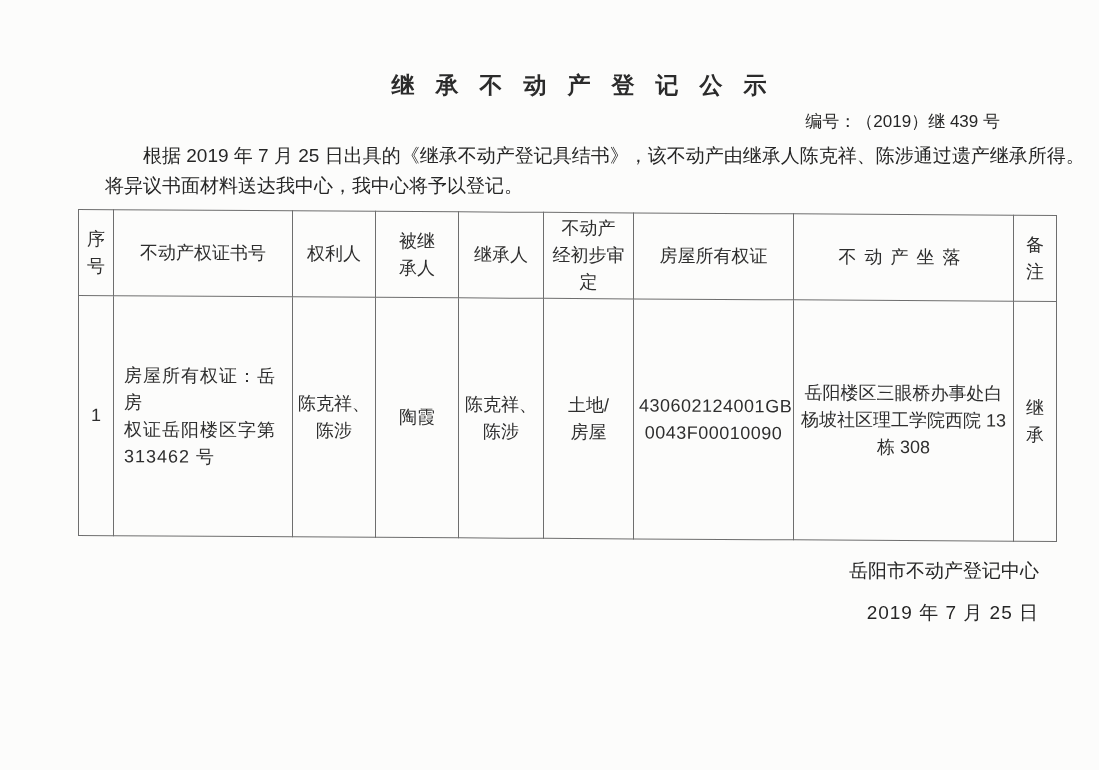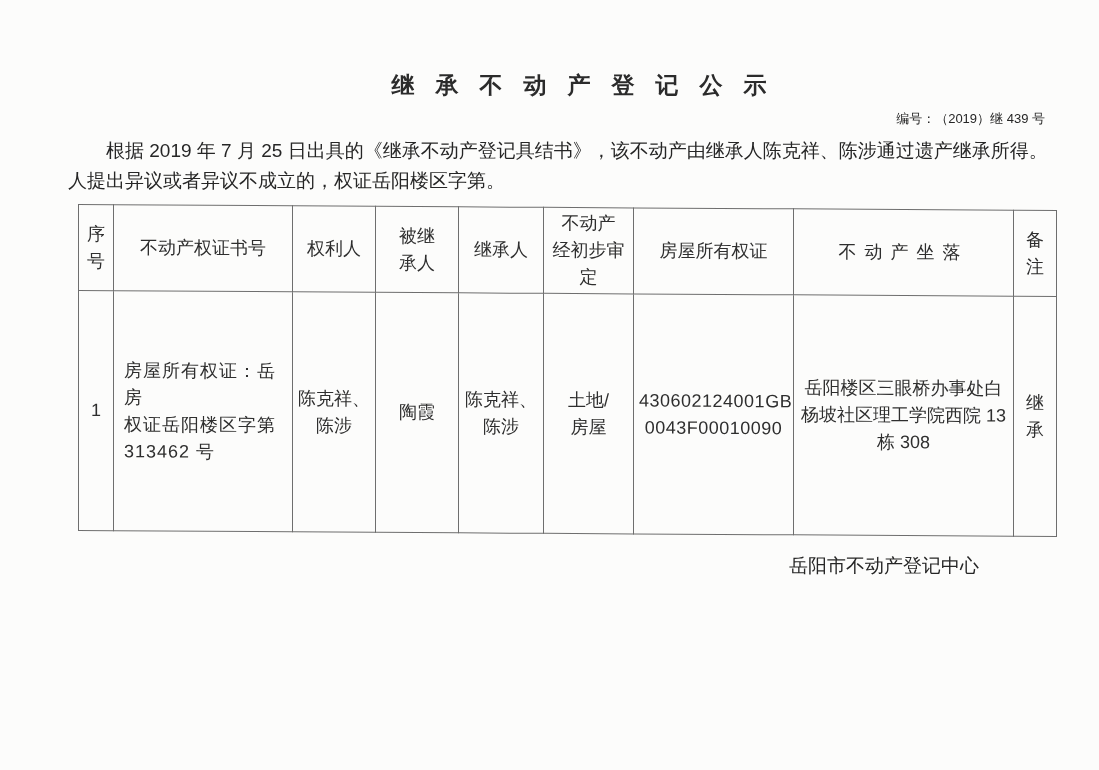--- a/index.html
+++ b/index.html
@@ -22,32 +22,32 @@
     position:relative;
     left:40px;
     font-size:23px;
     font-weight:600;
     letter-spacing:21px;
     color:#2b2b2b;
   }
   .doc-number {
     margin-top:9px;
     text-align:right;
-    padding-right:54px;
-    font-size:13px;
+    padding-right:99px;
+    font-size:17px;
     color:#262626;
   }
   .notice {
     margin:8px 0 0 68px;
     width:1004px;
     font-size:19px;
     line-height:29.5px;
     color:#262626;
   }
-  .notice .line { white-space:nowrap; }
+  .notice .line { white-space:nowrap;margin-left:37px; }
   .notice .line.indent { text-indent:2em; }
   table.doc-table {
     border-collapse:collapse;
     table-layout:fixed;
     width:978px;
     margin:9px 0 0 78px;
     transform:skewY(0.35deg);
     transform-origin:0 0;
   }
   .doc-table th, .doc-table td {
@@ -67,41 +67,41 @@
   .doc-table td.cell-certificate {
     text-align:left;
     padding:2px 10px;
     letter-spacing:1px;
   }
   .doc-table th.header-location { letter-spacing:8px; }
   .doc-table td.cell-unit { letter-spacing:0.5px; }
   .footer {
     margin-top:22px;
     text-align:right;
-    padding-right:120px;
+    padding-right:60px;
     font-size:19px;
     color:#262626;
   }
   .footer .footer-date {
     margin-top:16px;
     letter-spacing:1px;
   }
 </style>
 </head>
 <body>
 
 <div class="page">
 
   <h1 class="doc-title">继承不动产登记公示</h1>
 
   <div class="doc-number">编号：（2019）继 439 号</div>
 
   <div class="notice">
     <div class="line indent">根据 2019 年 7 月 25 日出具的《继承不动产登记具结书》，该不动产由继承人陈克祥、陈涉通过遗产继承所得。</div>
-    <div class="line">人提出异议或者异议不成立的，权证岳阳楼区字第。</div>
+    <div class="line">将异议书面材料送达我中心，我中心将予以登记。</div>
   </div>
 
   <table class="doc-table">
     <colgroup>
       <col style="width:35px">
         <col style="width:179px">
         <col style="width:83px">
       <col style="width:83px">
         <col style="width:85px">
         <col style="width:90px">
@@ -145,15 +145,16 @@
 杨坡社区理工学院西院 13
 栋 308</td>
         <td>继
 承</td>
       </tr>
     </tbody>
   </table>
 
   <div class="footer">
     <div class="footer-org">岳阳市不动产登记中心</div>
+    <div class="footer-date">2019 年 7 月 25 日</div>
   </div>
 
 </div>
 
 </body></html>

